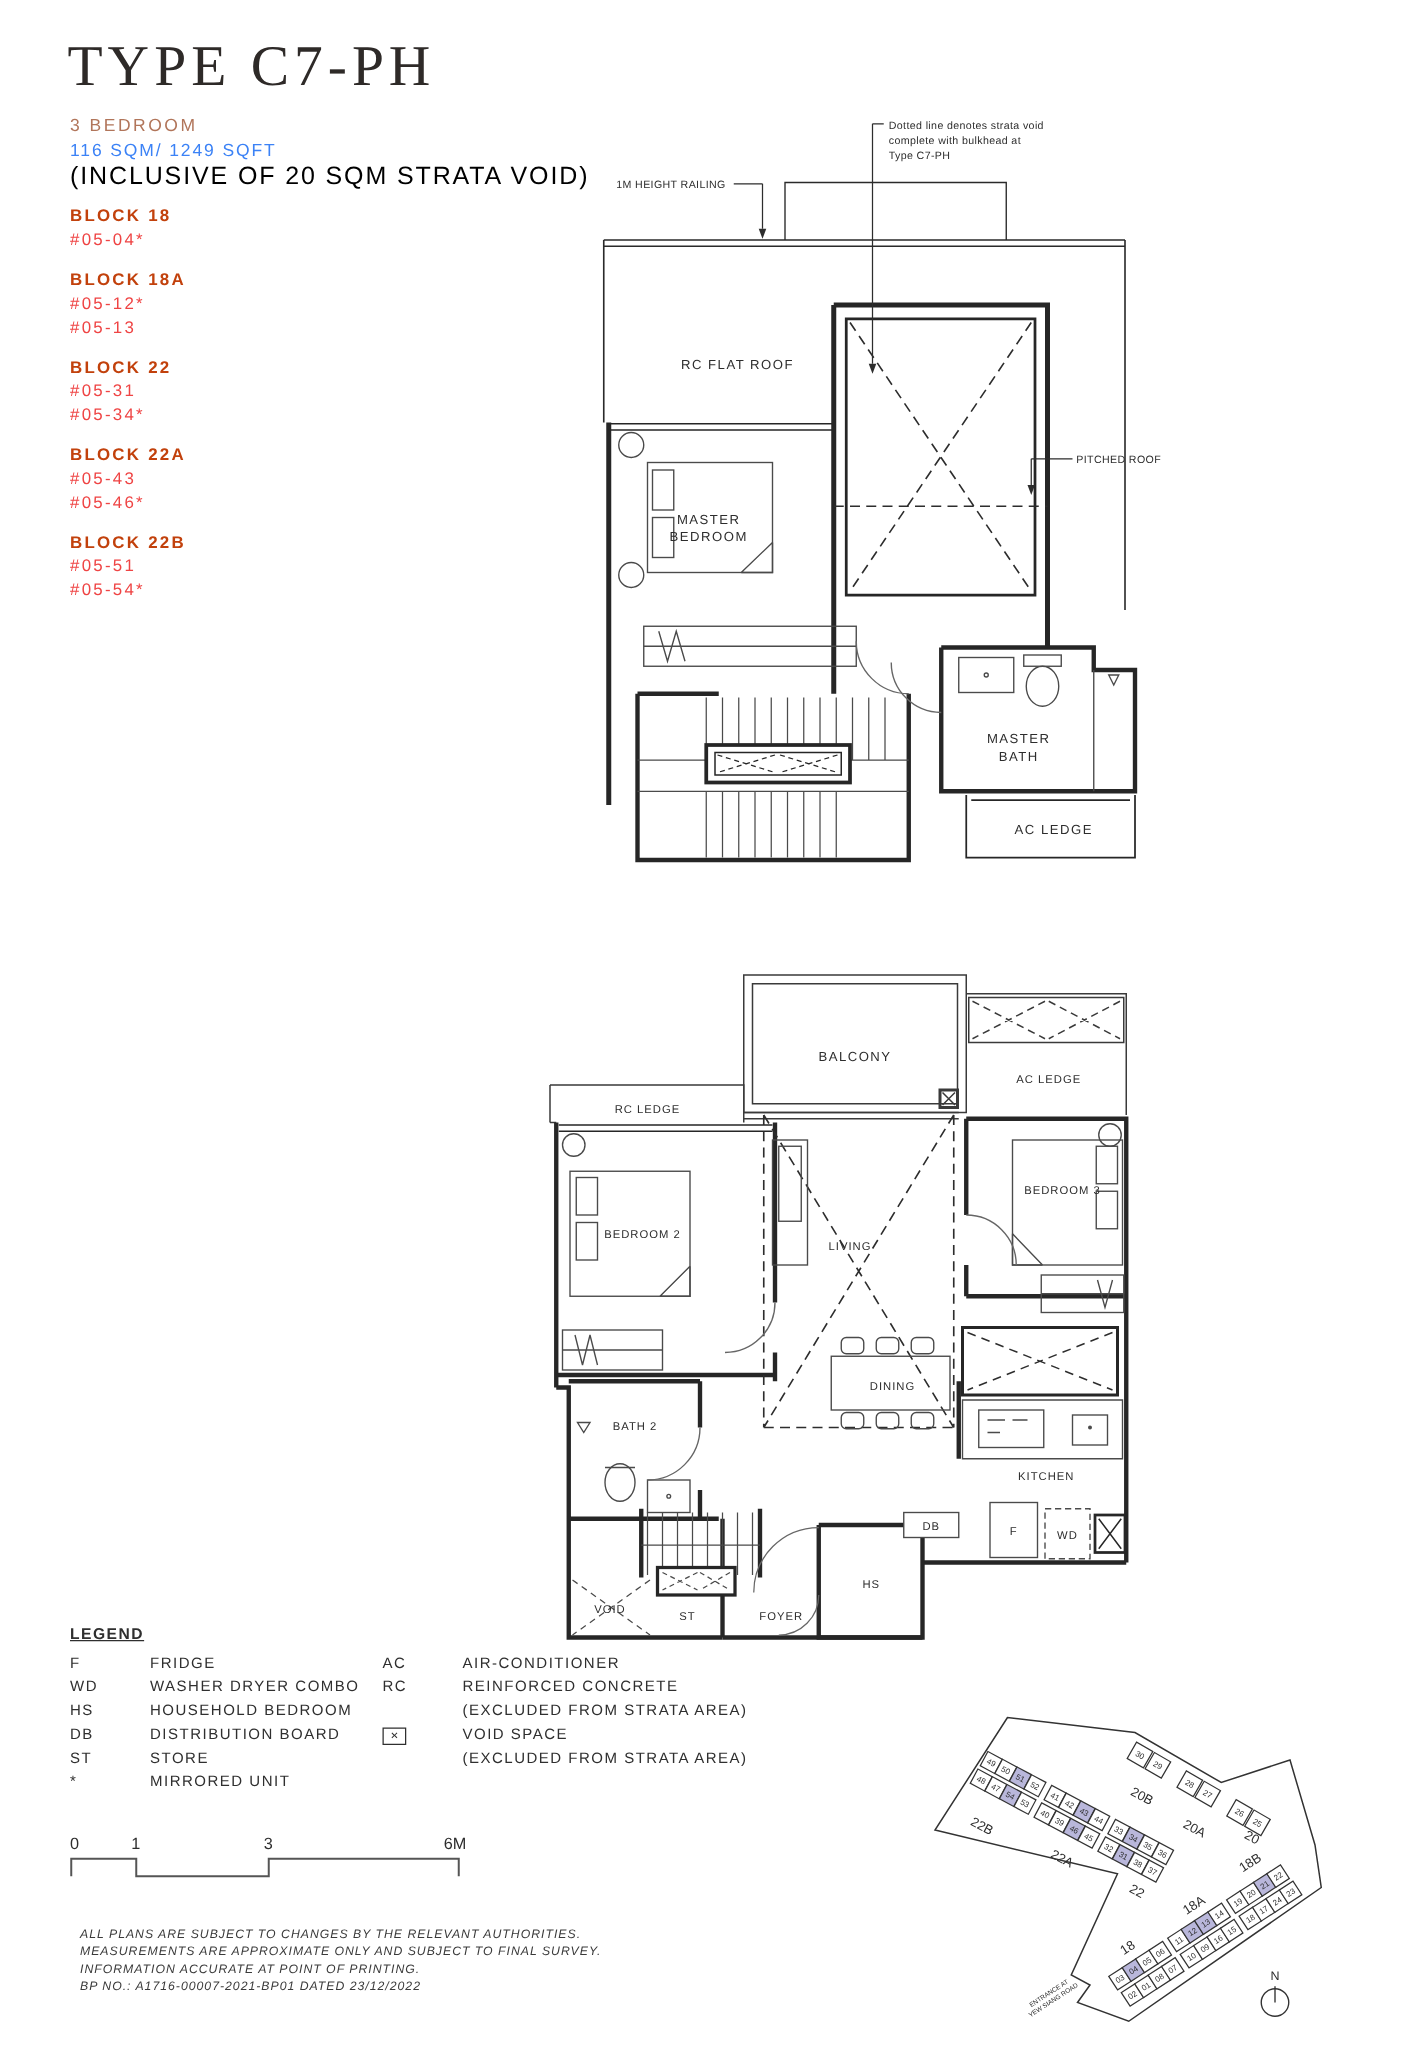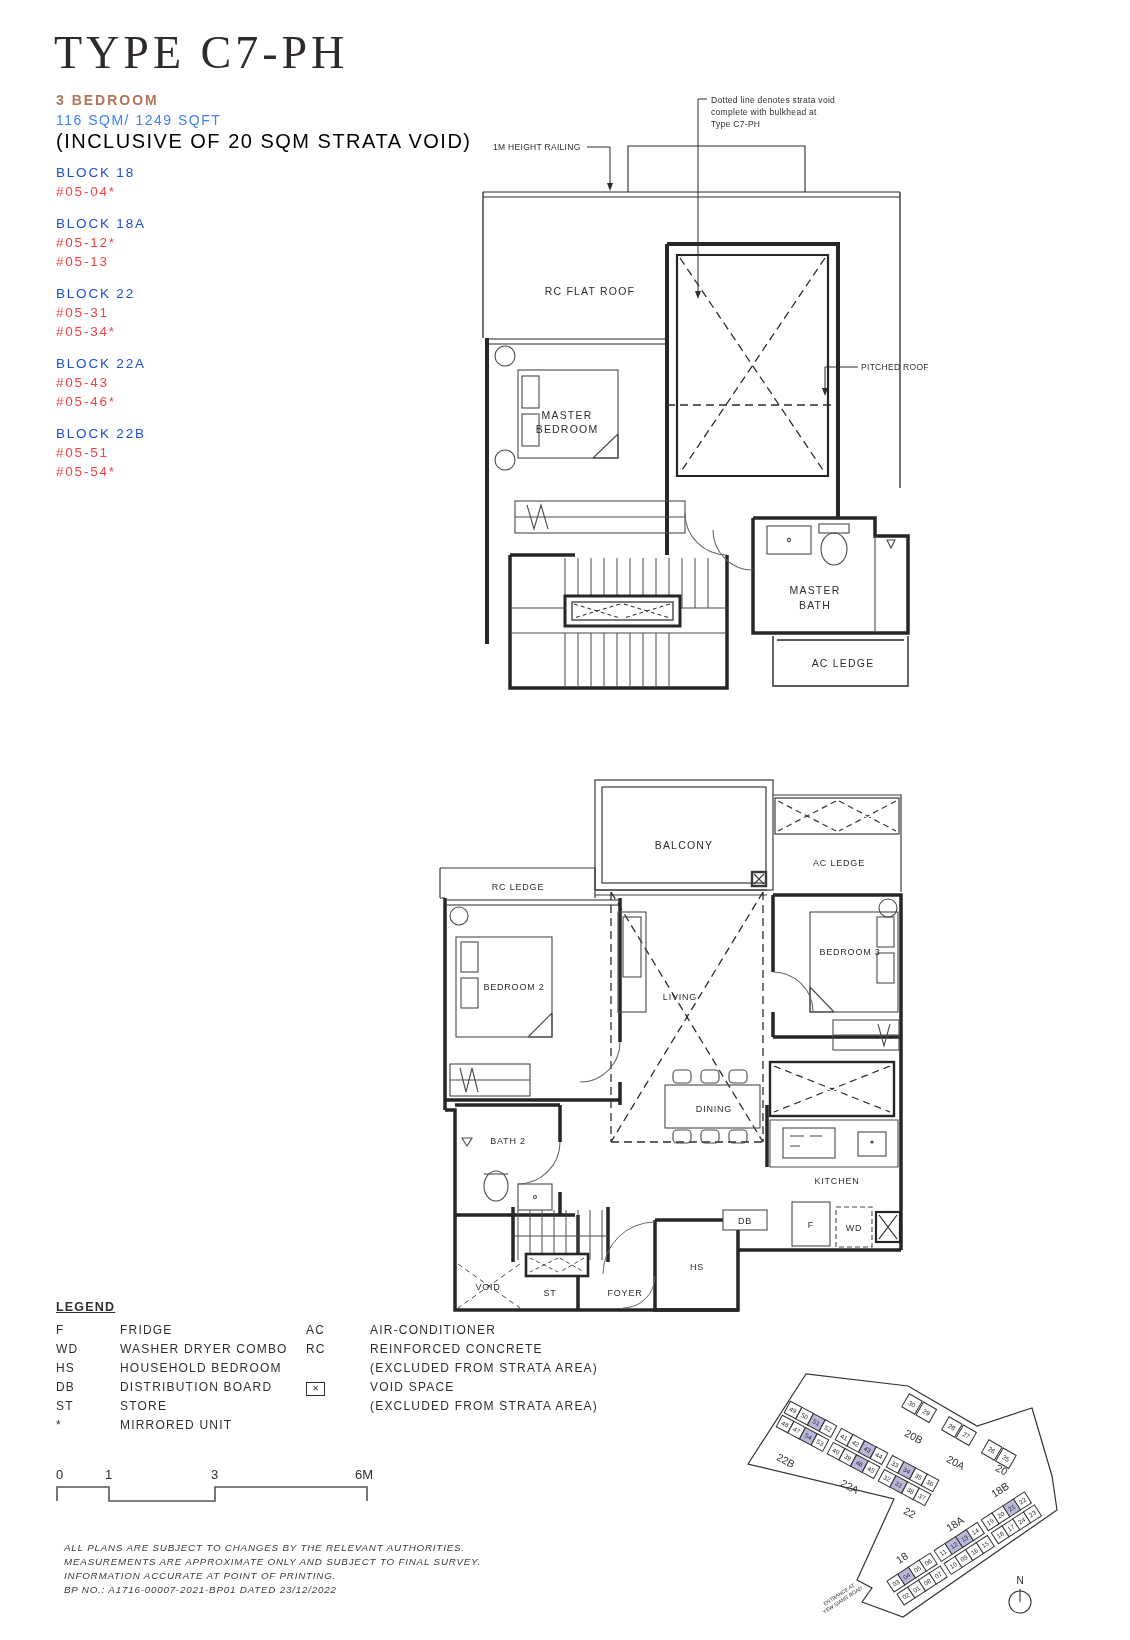--- a/index.html
+++ b/index.html
@@ -2,27 +2,27 @@
 <html><head>
 <meta charset="utf-8">
 <style>
   html,body{margin:0;padding:0;background:#fff;}
   body{width:1130px;height:1640px;position:relative;overflow:hidden;
        font-family:"Liberation Sans",sans-serif;color:#333;}
   .abs{position:absolute;}
   
   .title{left:54px;top:26px;font-family:"Liberation Serif",serif;font-size:46px;
          letter-spacing:4px;color:#2e2a28;font-weight:500;}
-  .unit-type{left:56px;top:92px;font-size:14px;font-weight:bold;letter-spacing:2px;color:#b1755a;}
+  .unit-type{left:56px;top:92px;font-size:14px;font-weight:normal;letter-spacing:2px;color:#b1755a;}
   .area{left:56px;top:112px;font-size:14px;letter-spacing:1.5px;color:#3b82f6;}
   .area-note{left:56px;top:130px;font-size:20px;letter-spacing:1.5px;color:#000000;}
   
   .blocks{left:56px;top:163px;width:260px;}
   .block{margin-bottom:13px;}
-  .bname{font-size:13.5px;font-weight:normal;letter-spacing:1.8px;color:#1d4ed8;line-height:19px;}
+  .bname{font-size:13.5px;font-weight:bold;letter-spacing:1.8px;color:#c2410c;line-height:19px;}
   .bunit{font-size:13.5px;letter-spacing:1.8px;color:#ef4444;line-height:19px;}
   
   .legend{left:56px;top:1300px;width:620px;font-size:12px;letter-spacing:1.2px;color:#2f2f2f;}
   .legend .ltitle{font-weight:bold;font-size:12.5px;margin-bottom:7px;text-decoration:underline;}
   .lrow{display:flex;line-height:19px;}
   .lrow .abbr{width:64px;flex:none;}
   .lcols{display:flex;}
   .lcol-left{width:250px;flex:none;}
   .lcol-right{width:330px;flex:none;}
   .vsym{display:inline-block;width:17px;height:12px;border:1.4px solid #2f2f2f;

